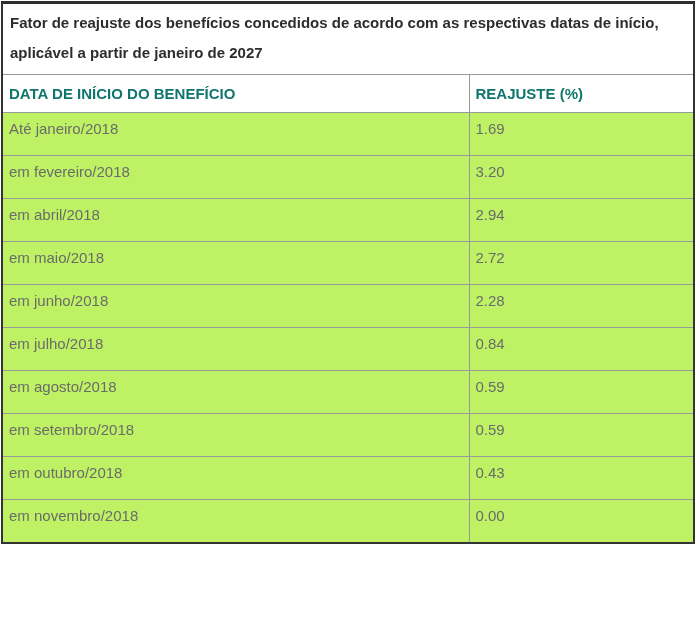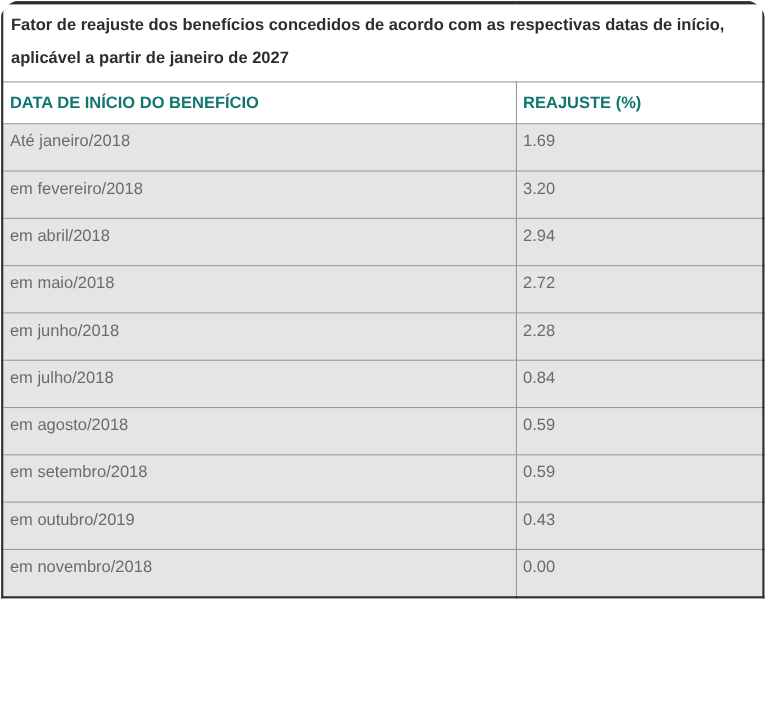--- a/index.html
+++ b/index.html
@@ -6,21 +6,20 @@
   html, body {
     background: #ffffff;
     font-family: "Liberation Sans", "DejaVu Sans", sans-serif;
   }
   .canvas {
     position: relative;
     width: 696px;
     height: 638px;
     background: #ffffff;
     overflow: hidden;
-    border-radius: 20px;
   }
   table.reajuste {
     position: absolute;
     top: 1px;
     left: 1px;
     width: 692px;
     border-collapse: collapse;
     table-layout: fixed;
     border: 2px solid #333333;
     border-top: 3px solid #2e2e2e;
@@ -53,21 +52,21 @@
     text-align: left;
     vertical-align: middle;
   }
   td.data-cell {
     height: 43px;
     padding: 7px 6px 0 6px;
     font-size: 15px;
     font-weight: normal;
     color: #6b6b6b;
     vertical-align: top;
-    background: #e5e5e5;
+    background: #bef264;
   }
   th.col-header:first-child, td.data-cell:first-child { border-left: none; }
   th.col-header:last-child,  td.data-cell:last-child  { border-right: none; }
   tr.last-row td { border-bottom: none; }
 </style>
 </head>
 <body>
 
 <div class="canvas">
   <table class="reajuste">
@@ -112,21 +111,21 @@
       </tr>
       <tr>
         <td class="data-cell">em agosto/2018</td>
         <td class="data-cell">0.59</td>
       </tr>
       <tr>
         <td class="data-cell">em setembro/2018</td>
         <td class="data-cell">0.59</td>
       </tr>
       <tr>
-        <td class="data-cell">em outubro/2019</td>
+        <td class="data-cell">em outubro/2018</td>
         <td class="data-cell">0.43</td>
       </tr>
       <tr>
         <td class="data-cell">em novembro/2018</td>
         <td class="data-cell">0.00</td>
       </tr>
     </tbody>
   </table>
 </div>
 

